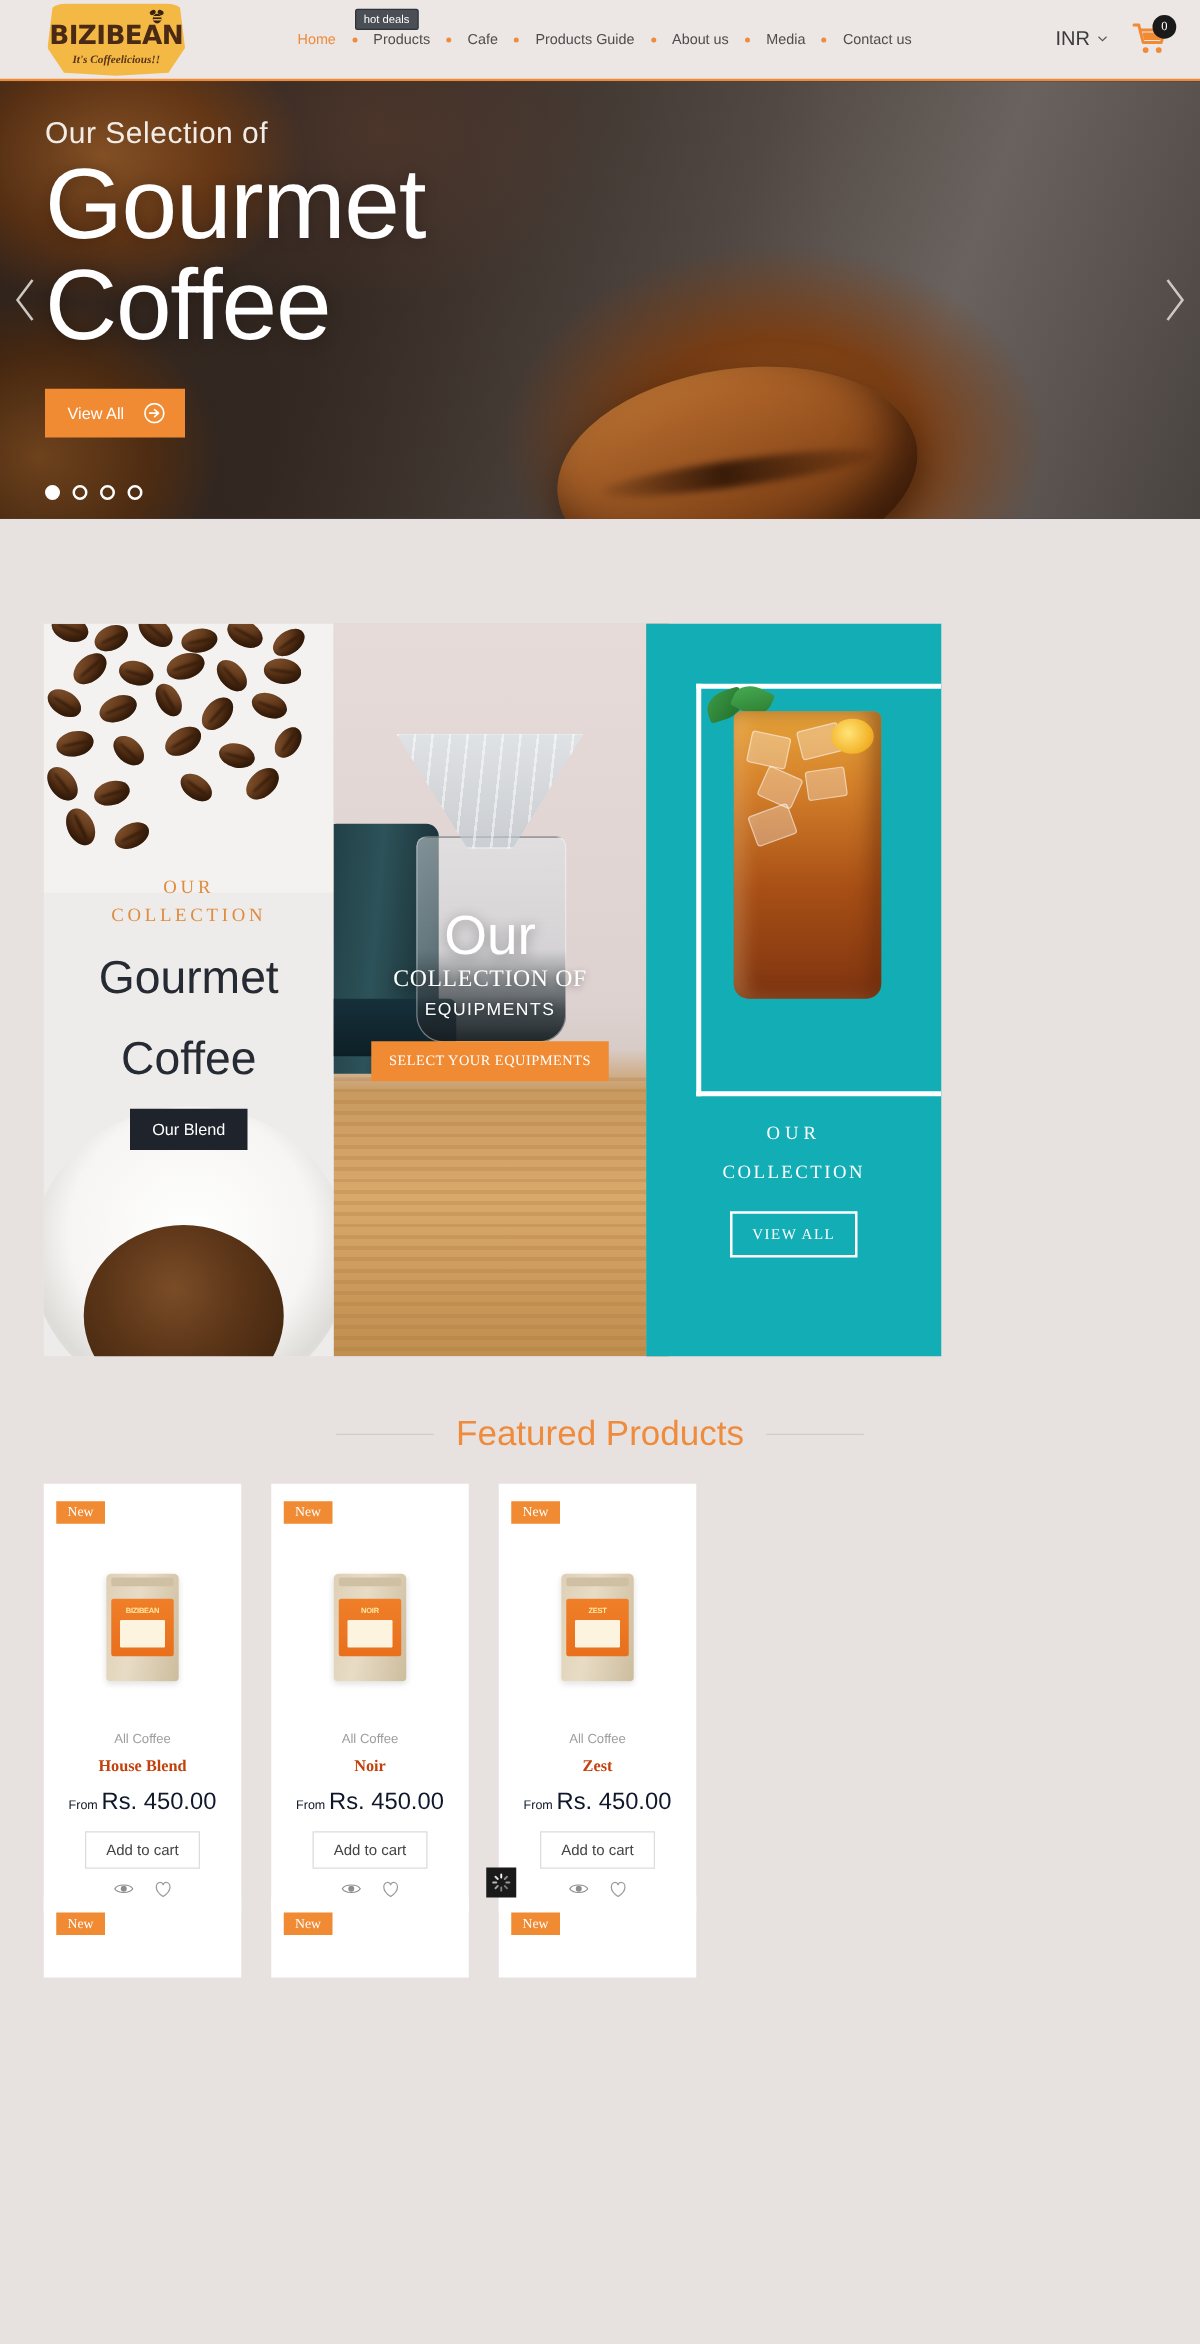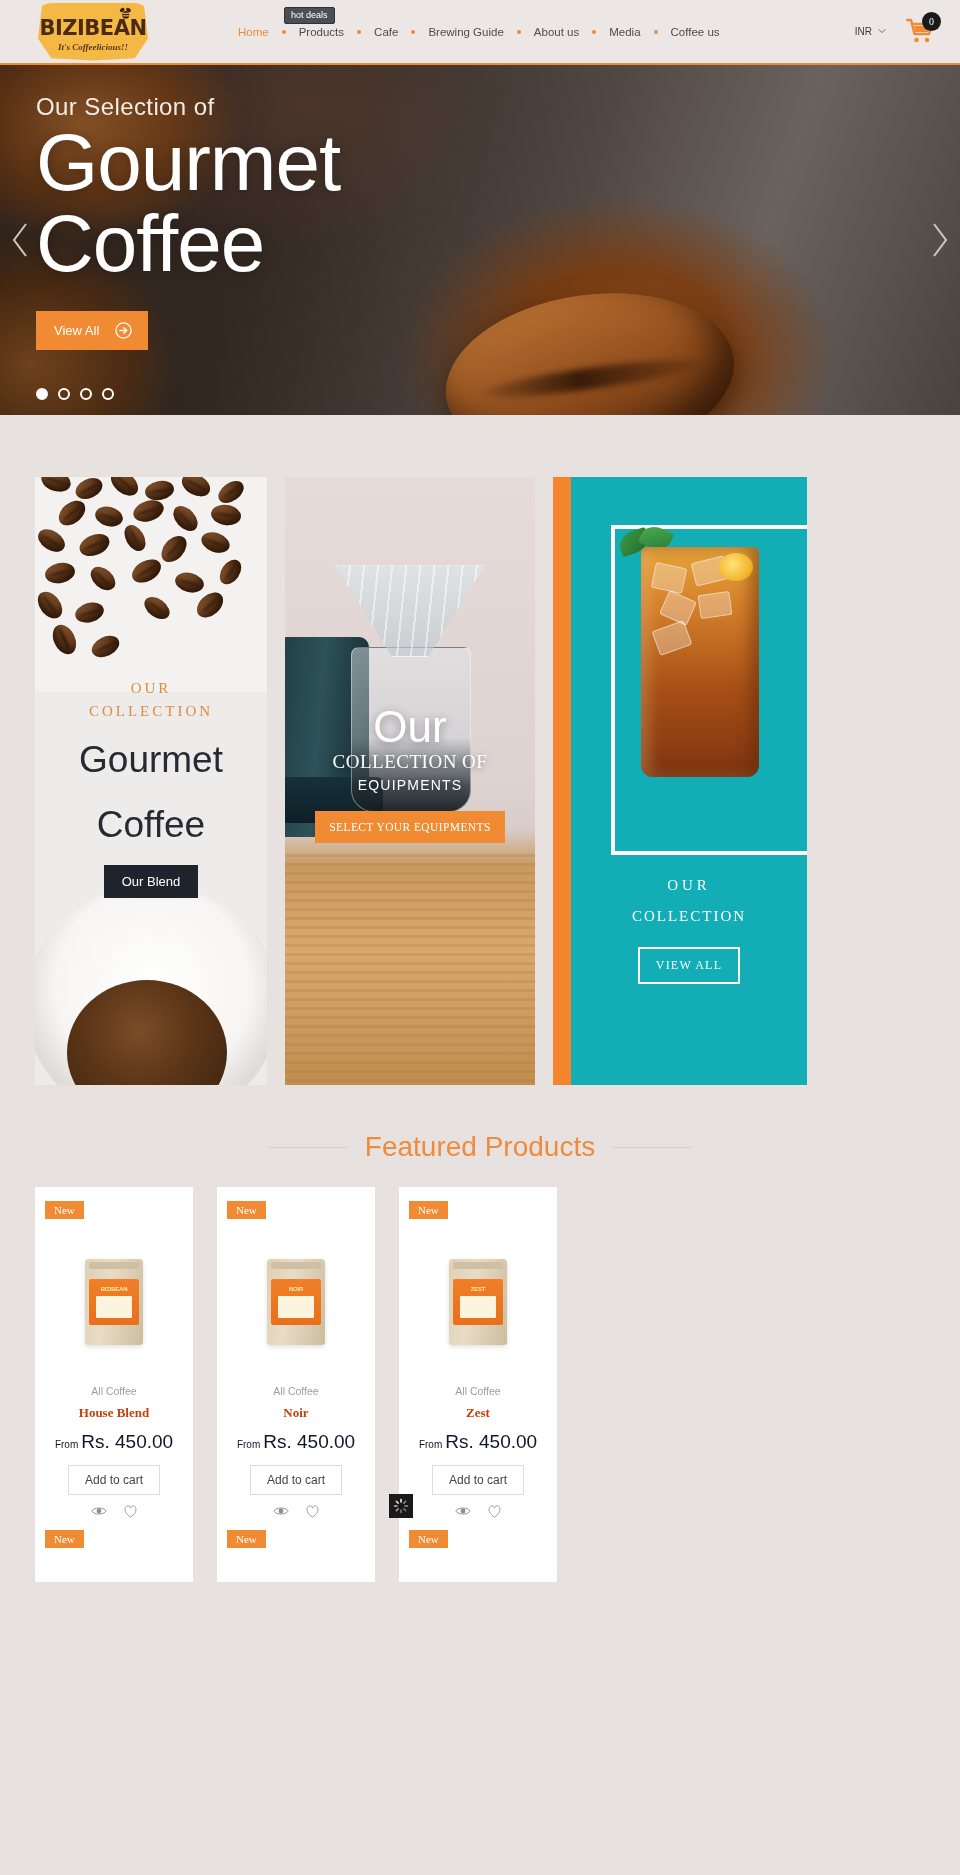--- a/index.html
+++ b/index.html
@@ -97,21 +97,21 @@
 
   .header-right {
     position: absolute;
     right: 24px;
     display: flex;
     align-items: center;
     gap: 20px;
   }
   .currency {
     display: flex; align-items: center; gap: 6px;
-    font-size: 10px; color: #3b3b3b;
+    font-size: 16px; color: #3b3b3b;
   }
   .chev { width: 8px; height: 8px; position: relative; top: -1px; }
   .cart-wrap { position: relative; width: 30px; height: 28px; }
   .cart-icon { width: 28px; height: 26px; }
   .cart-badge {
     position: absolute;
     right: -5px; top: -6px;
     width: 19px; height: 19px;
     border-radius: 50%;
     background: #1a1a1a;
@@ -214,23 +214,22 @@
   .hero-dots .dot {
     width: 12px; height: 12px;
     border-radius: 50%;
     border: 2px solid #fff;
     cursor: pointer;
   }
   .hero-dots .dot.on { background: #fff; }
 
   
   .collections {
-    padding: 62px 35px 0;
+    padding: 84px 35px 0;
     display: flex;
-    gap: 18px;
     height: 670px;
   }
   .card { position: relative; overflow: hidden; }
 
   
   .card-coffee {
     width: 232px;
     background: #edecea;
     position: relative;
   }
@@ -637,27 +636,27 @@
   </div>
 
   <nav class="nav">
     <a href="#" class="active">Home</a>
     <span class="sep"></span>
     <a href="#">Products</a>
     <span class="hot-deals">hot deals</span>
     <span class="sep"></span>
     <a href="#">Cafe</a>
     <span class="sep"></span>
-    <a href="#">Brewing Guide</a>
+    <a href="#">Products Guide</a>
     <span class="sep"></span>
     <a href="#">About us</a>
     <span class="sep"></span>
     <a href="#">Media</a>
     <span class="sep"></span>
-    <a href="#">Coffee us</a>
+    <a href="#">Contact us</a>
   </nav>
 
   <div class="header-right">
     <div class="currency">
       <span>INR</span>
       <svg class="chev" viewBox="0 0 10 10">
         <path d="M1 3 L5 7 L9 3" stroke="#555" stroke-width="1.1" fill="none"></path>
       </svg>
     </div>
     <div class="cart-wrap">

